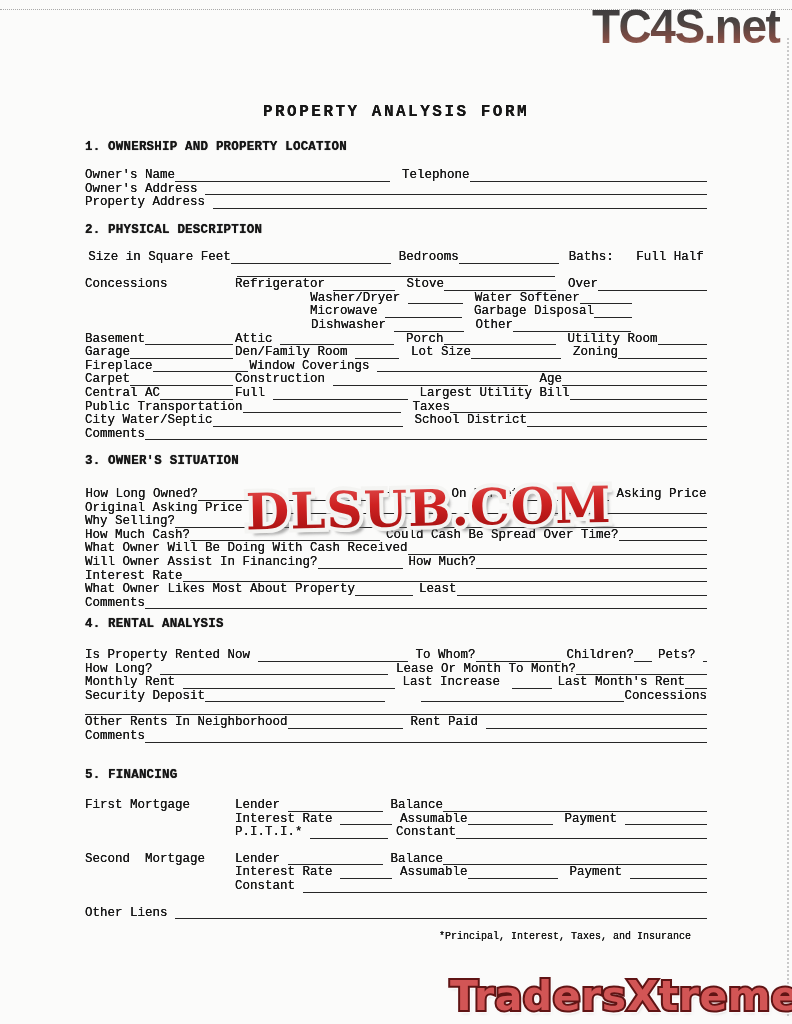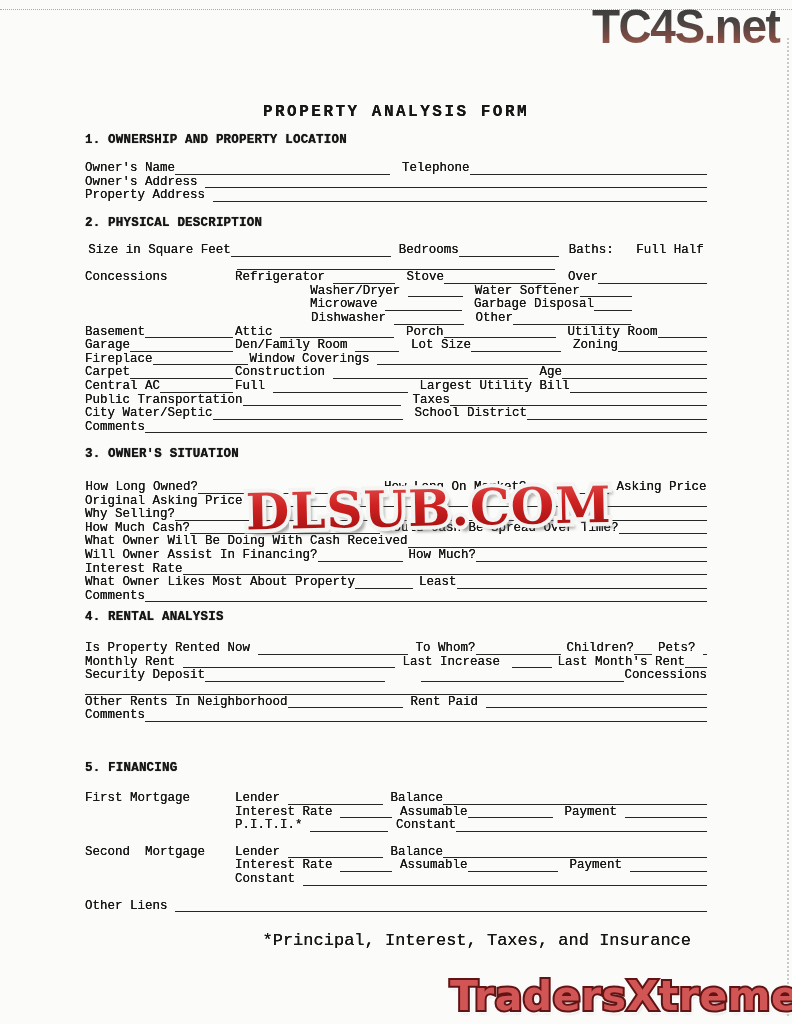--- a/index.html
+++ b/index.html
@@ -14,36 +14,36 @@
     border-top:1px dotted #9b9b9b;opacity:.85;}
   .scan-right{position:absolute;top:38px;right:3px;height:978px;width:0;
     border-right:2px dotted #bdbdbd;opacity:.8;}
 
   
   .doc-title{position:absolute;top:103px;left:0;width:792px;text-align:center;
     font-size:16px;font-weight:bold;letter-spacing:2.5px;
     text-shadow:0 0 .6px #000;}
 
   
-  .section{position:absolute;left:85px;width:622px;}
+  .section{position:absolute;left:85px;width:622px;margin-top:7px;}
   #sec1{top:134px;} #sec2{top:217px;} #sec3{top:448px;} #sec4{top:611px;} #sec5{top:762px;}
   .sec-h{font-size:12.5px;font-weight:bold;line-height:13px;white-space:pre;
     text-shadow:0 0 .7px #000;letter-spacing:.2px;}
   #sec1 .rows{margin-top:15px;} #sec2 .rows{margin-top:14px;}
   #sec3 .rows{margin-top:20px;} #sec4 .rows{margin-top:18px;}
   #sec5 .rows{margin-top:17px;}
   .row{display:flex;align-items:flex-end;height:13.6px;overflow:hidden;justify-content:center;}
   .row .t{white-space:pre;font-size:12.5px;line-height:13.5px;
     text-shadow:0 0 .55px #000;}
   .row .l{height:11px;border-bottom:1.4px solid #262626;margin-bottom:1px;min-width:0;}
   .row .g{height:1px;}
 
   
   .footnote{position:absolute;top:931px;left:85px;width:622px;padding-right:16px;
-    box-sizing:border-box;text-align:right;font-size:17px;white-space:pre;
+    box-sizing:border-box;text-align:right;font-size:10px;white-space:pre;
     text-shadow:0 0 .5px #000;}
 
   
   .wm-tc4s{position:absolute;top:0px;left:592px;width:220px;
     font-family:"Liberation Sans","DejaVu Sans",sans-serif;
     font-weight:bold;font-size:46px;line-height:50px;letter-spacing:-1.5px;
     transform:scaleY(1.05);transform-origin:top left;
     color:#5c4541;white-space:nowrap;}
   @supports (-webkit-background-clip:text){
     .wm-tc4s{
@@ -303,20 +303,27 @@
         <span class="t">To Whom?</span>
         <span class="l" style="flex: 0 0 85px;"></span>
         <span class="g" style="flex: 0 0 6px;"></span>
         <span class="t">Children?</span>
         <span class="l" style="flex: 0 0 18px;"></span>
         <span class="g" style="flex: 0 0 6px;"></span>
         <span class="t">Pets? </span>
         <span class="l" style="flex: 1 1 auto;"></span>
       </div>
       <div class="row">
+        <span class="t">How Long? </span>
+        <span class="l" style="flex: 0 0 228px;"></span>
+        <span class="g" style="flex: 0 0 8px;"></span>
+        <span class="t">Lease Or Month To Month?</span>
+        <span class="l" style="flex: 1 1 auto;"></span>
+      </div>
+      <div class="row">
         <span class="t">Monthly Rent </span>
         <span class="l" style="flex: 0 0 212px;"></span>
         <span class="g" style="flex: 0 0 8px;"></span>
         <span class="t">Last Increase </span>
         <span class="g" style="flex: 0 0 4px;"></span>
         <span class="l" style="flex: 0 0 40px;"></span>
         <span class="g" style="flex: 0 0 6px;"></span>
         <span class="t">Last Month's Rent</span>
         <span class="l" style="flex: 1 1 auto;"></span>
       </div>

